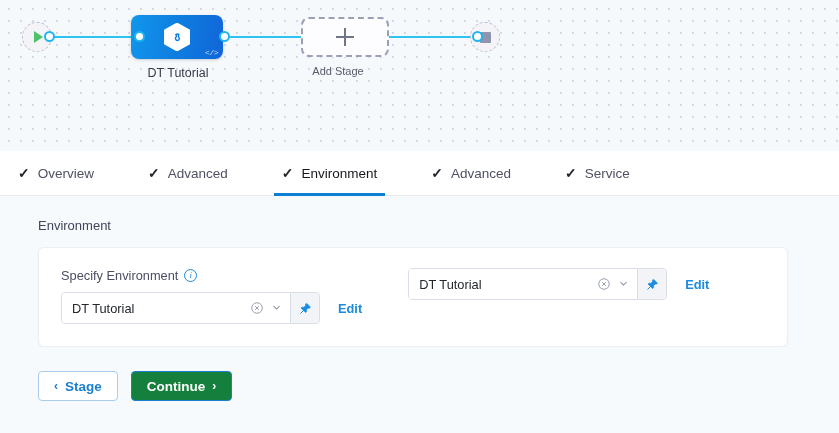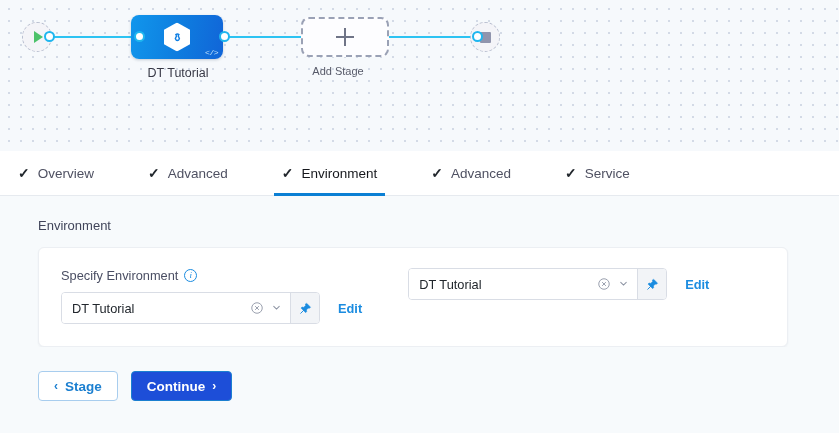--- a/index.html
+++ b/index.html
@@ -331,21 +331,21 @@
     font-weight: bold;
     cursor: pointer;
     box-sizing: border-box;
   }
   .btn-secondary {
     background: #ffffff;
     border: 1px solid #a8cdee;
     color: #1b7fd0;
   }
   .btn-primary {
-    background: #1d4ed8;
+    background: #15803d;
     border: 1px solid #1b7fd0;
     color: #ffffff;
   }
   .arrow { font-size: 12px; line-height: 1; }
 </style>
 </head>
 <body>
 
 <div class="app">
 

